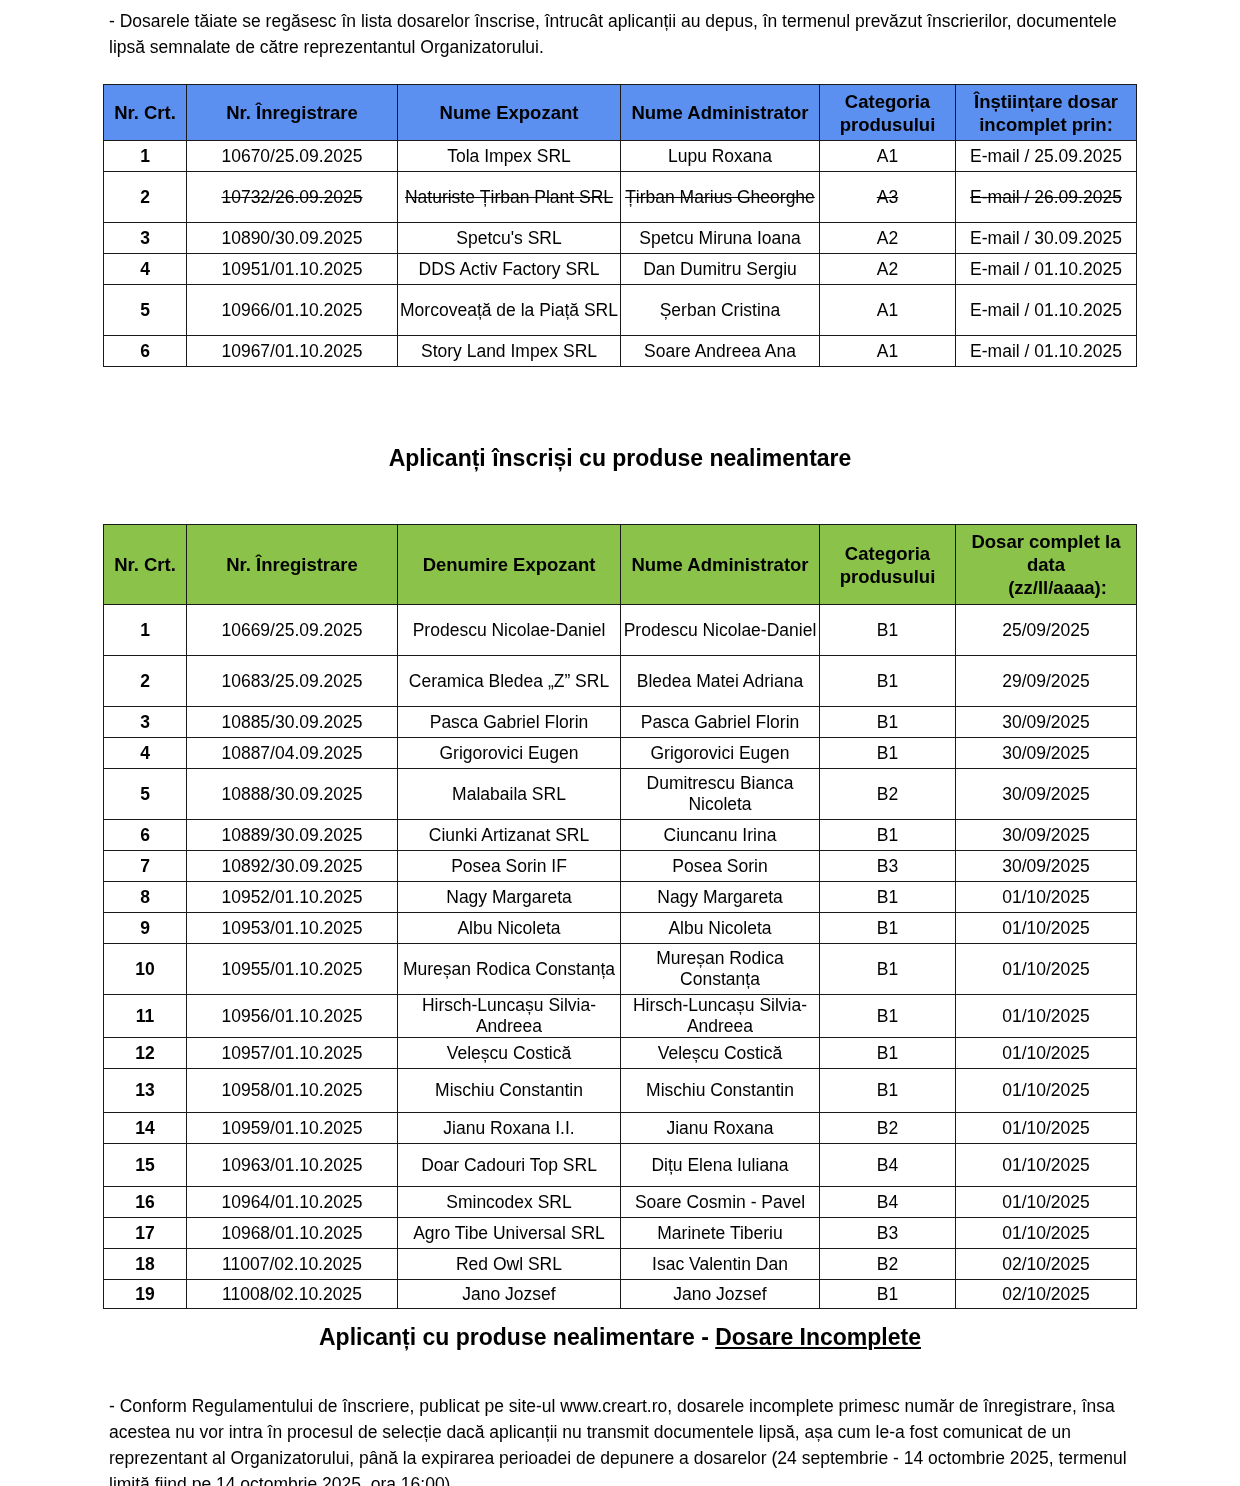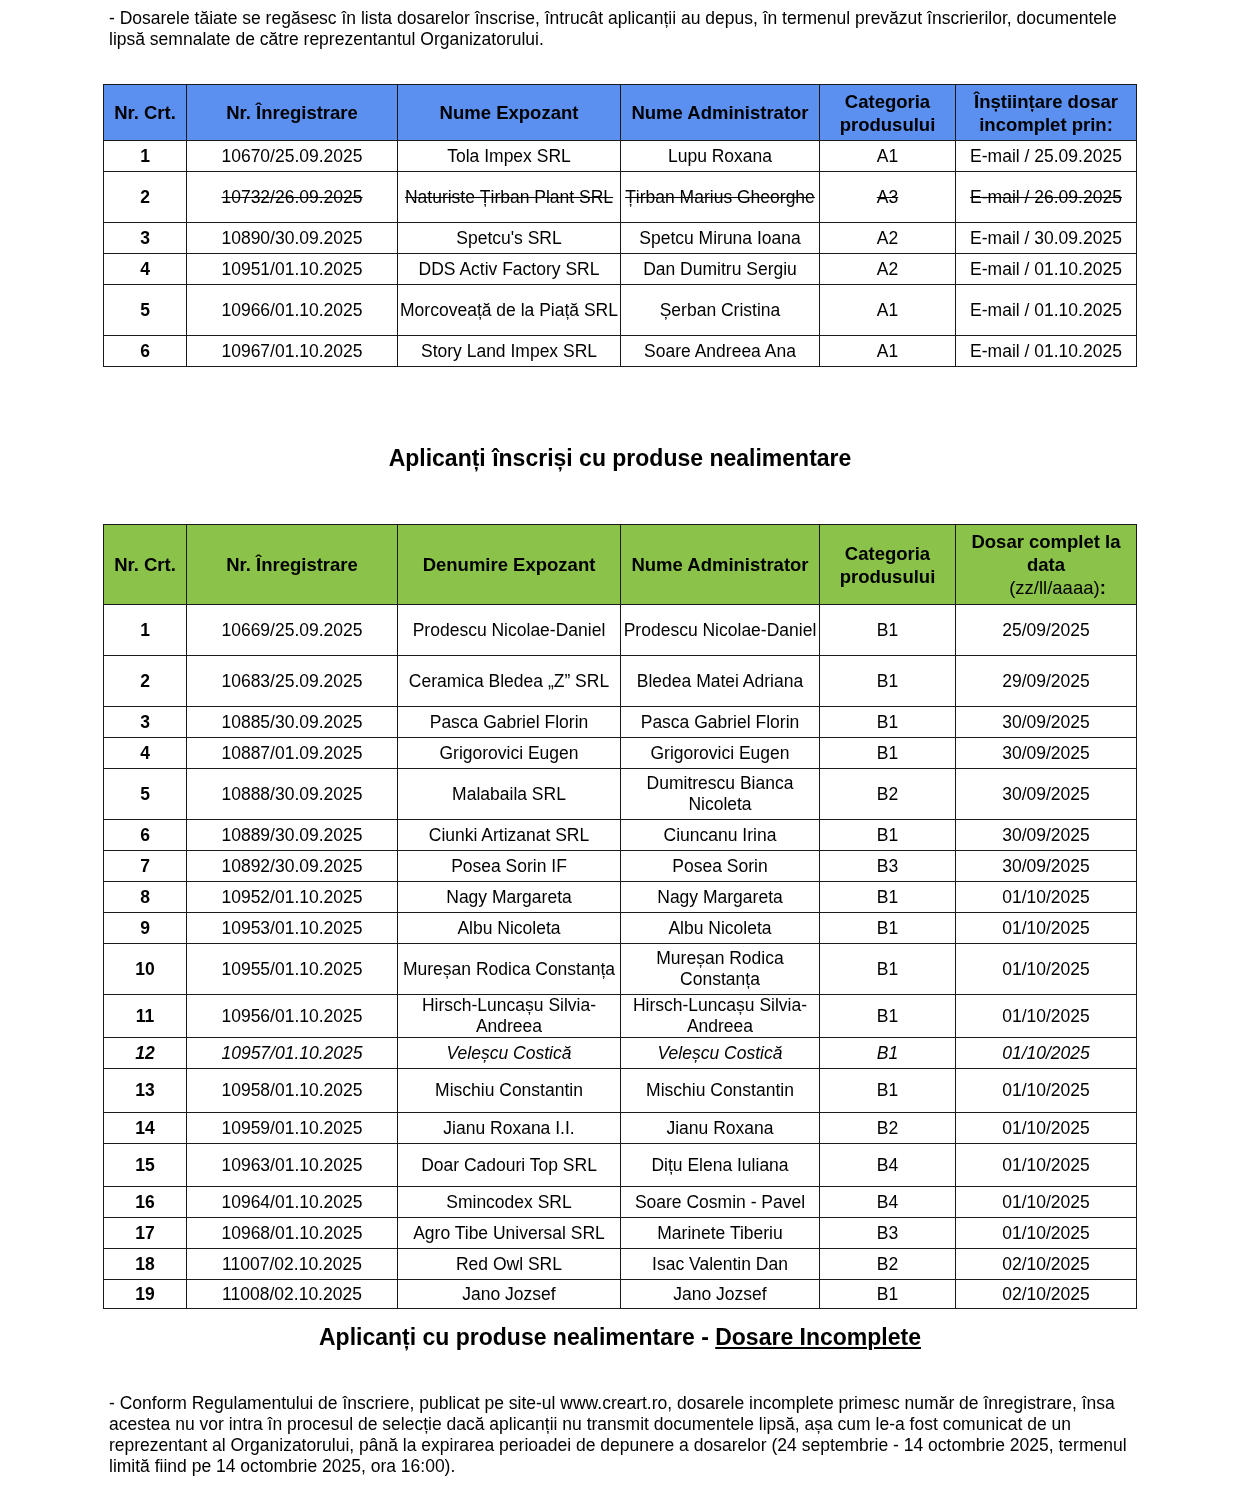--- a/index.html
+++ b/index.html
@@ -2,41 +2,41 @@
 <html><head>
 <meta charset="utf-8">
 <style>
   html, body { margin: 0; padding: 0; background: #ffffff; }
   body {
     width: 1240px; height: 1486px; position: relative; overflow: hidden;
     font-family: "Liberation Sans", sans-serif; color: #000;
   }
   .para {
     position: absolute; left: 109px; width: 1030px;
-    font-size: 17.5px; line-height: 21px; margin: 0;
+    font-size: 17.5px; line-height: 26px; margin: 0;
   }
   .section-title {
     position: absolute; left: 0; width: 1240px; text-align: center;
     font-size: 23px; font-weight: bold; margin: 0;
   }
   .section-title .u { text-decoration: underline; }
   table.grid {
     position: absolute; left: 103px; border-collapse: collapse;
     table-layout: fixed; font-size: 17.5px;
   }
   table.grid th, table.grid td {
     border: 1.5px solid #1a1a1a; text-align: center; vertical-align: middle;
     padding: 0 2px; line-height: 21px;
   }
   table.grid th { font-weight: bold; font-size: 18.5px; line-height: 23px; }
   table.grid td.num { font-weight: bold; }
   .blue th { background: #5b8ff0; }
   .green th { background: #8bc34a; }
   .strike td.s { text-decoration: line-through; }
-  .normal { font-weight: normal; margin-left: 23px; }
+  .normal { font-weight: bold; margin-left: 23px; }
 </style>
 </head>
 <body>
 
 <p class="para" style="top:8px;">- Dosarele tăiate se regăsesc în lista dosarelor înscrise, întrucât aplicanții au depus, în termenul prevăzut înscrierilor, documentele lipsă semnalate de către reprezentantul Organizatorului.</p>
 
 <table class="grid blue" style="top:84px;">
   <colgroup>
     <col style="width:83px">
       <col style="width:211px">
@@ -151,21 +151,21 @@
       <tr style="height: 31px;">
         <td class="num">3</td>
         <td>10885/30.09.2025</td>
         <td>Pasca Gabriel Florin</td>
         <td>Pasca Gabriel Florin</td>
         <td>B1</td>
         <td>30/09/2025</td>
       </tr>
       <tr style="height: 31px;">
         <td class="num">4</td>
-        <td>10887/01.09.2025</td>
+        <td>10887/04.09.2025</td>
         <td>Grigorovici Eugen</td>
         <td>Grigorovici Eugen</td>
         <td>B1</td>
         <td>30/09/2025</td>
       </tr>
       <tr style="height: 51px;">
         <td class="num">5</td>
         <td>10888/30.09.2025</td>
         <td>Malabaila SRL</td>
         <td>Dumitrescu Bianca Nicoleta</td>
@@ -213,21 +213,21 @@
         <td>01/10/2025</td>
       </tr>
       <tr style="height: 40px;">
         <td class="num">11</td>
         <td>10956/01.10.2025</td>
         <td>Hirsch-Luncașu Silvia-Andreea</td>
         <td>Hirsch-Luncașu Silvia-Andreea</td>
         <td>B1</td>
         <td>01/10/2025</td>
       </tr>
-      <tr style="height: 31px; font-style: italic;">
+      <tr style="height: 31px;">
         <td class="num">12</td>
         <td>10957/01.10.2025</td>
         <td>Veleșcu Costică</td>
         <td>Veleșcu Costică</td>
         <td>B1</td>
         <td>01/10/2025</td>
       </tr>
       <tr style="height: 44px;">
         <td class="num">13</td>
         <td>10958/01.10.2025</td>

